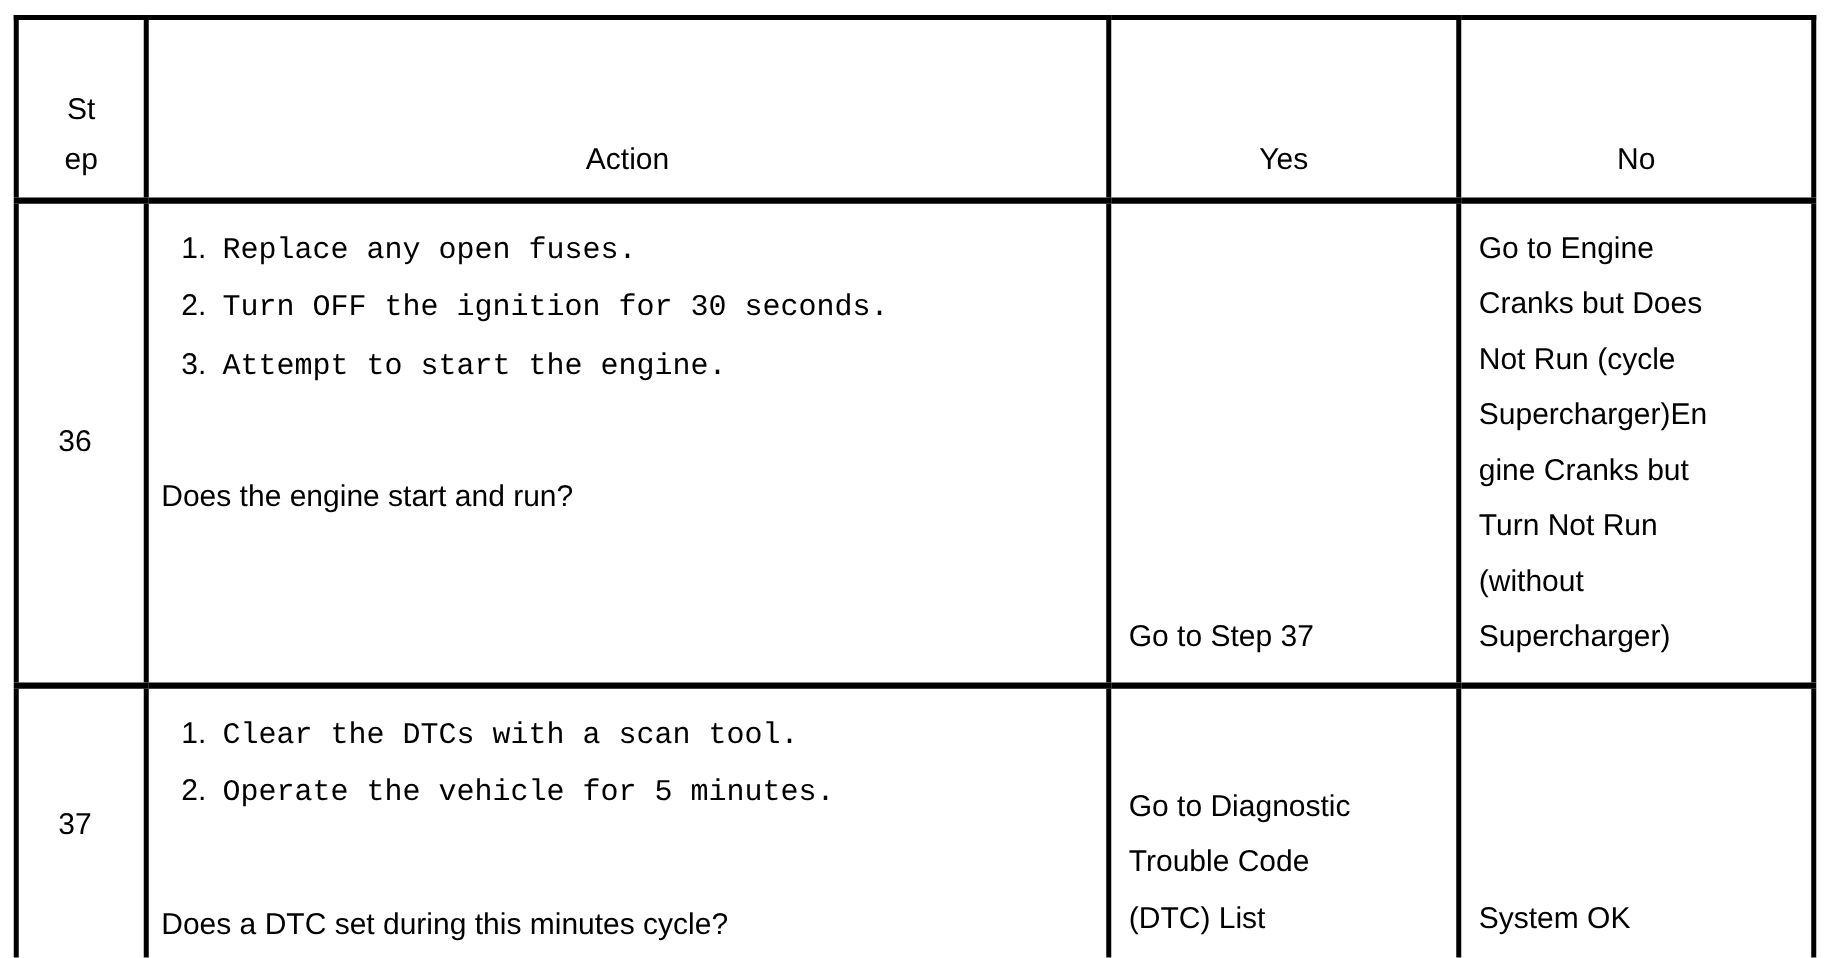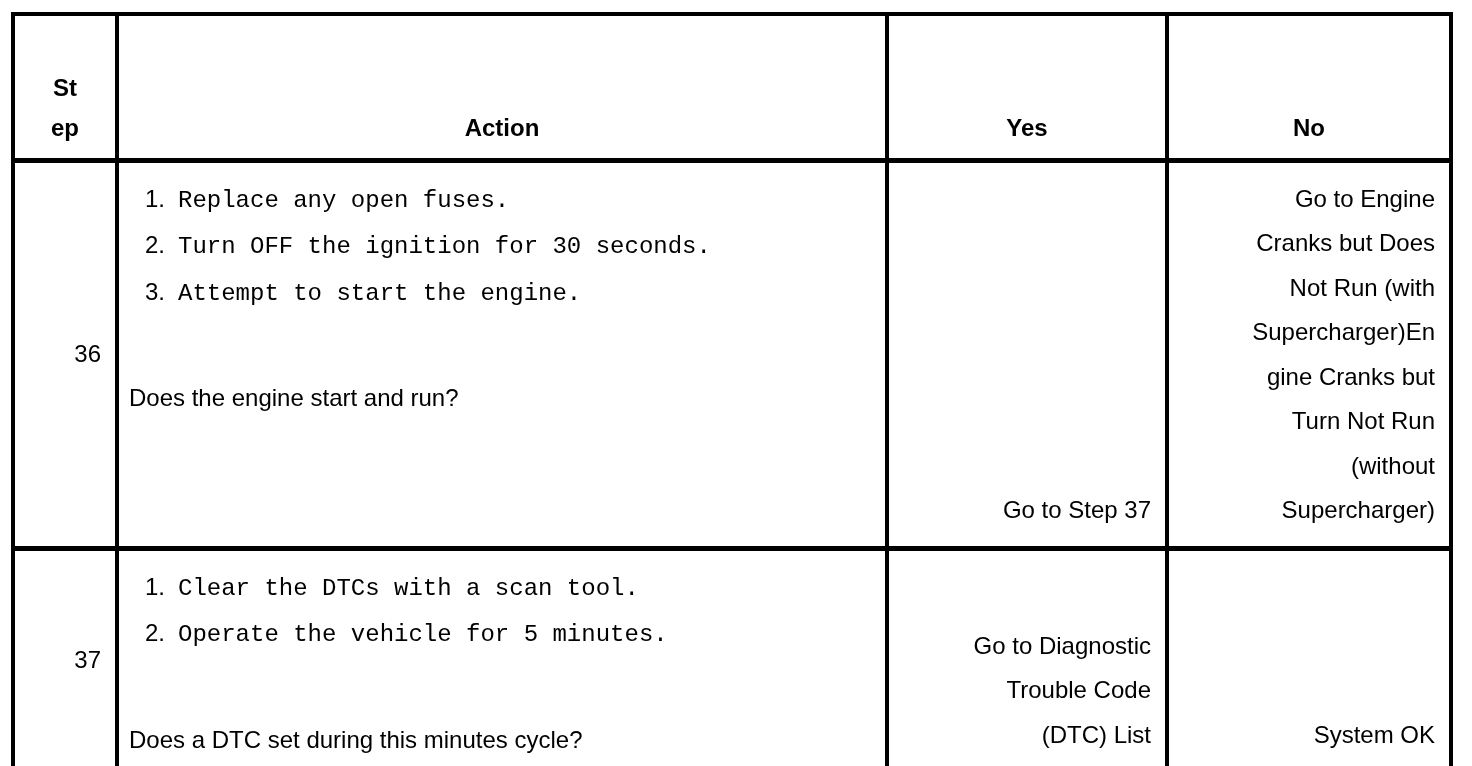--- a/index.html
+++ b/index.html
@@ -35,39 +35,39 @@
   }
   
   table.diag thead th { border-bottom-width: 5px; }
   table.diag tr.row-36 td { border-bottom-width: 5px; }
 
   tr.header-row { height: 146px; }
   tr.row-36 { height: 388px; }
   tr.row-37 { height: 204px; }
 
   th {
-    font-weight: bold;
+    font-weight: normal;
     text-align: center;
     vertical-align: bottom;
     line-height: 40px;
     padding: 0 10px 10px 10px;
   }
   td.step-cell {
-    text-align: right;
+    text-align: center;
     vertical-align: middle;
     line-height: 44.5px;
     padding: 0 14px 0 4px;
   }
   td.action-cell {
     vertical-align: top;
     line-height: 44.5px;
     padding: 14px 16px 8px 10px;
   }
   td.yes-cell, td.no-cell {
-    text-align: right;
+    text-align: left;
     vertical-align: bottom;
     line-height: 44.5px;
     padding: 4px 14px 13px 14px;
   }
   .li {
     display: flex;
     align-items: baseline;
   }
   .li .num {
     flex: 0 0 33px;
@@ -120,21 +120,21 @@
             <span class="li-text">Attempt to start the engine.</span>
           </div>
           <div class="question">Does the engine start and run?</div>
         </td>
         <td class="yes-cell">
           <div>Go to Step 37</div>
         </td>
         <td class="no-cell">
           <div>Go to Engine</div>
           <div>Cranks but Does</div>
-          <div>Not Run (with</div>
+          <div>Not Run (cycle</div>
           <div>Supercharger)En</div>
           <div>gine Cranks but</div>
           <div>Turn Not Run</div>
           <div>(without</div>
           <div>Supercharger)</div>
         </td>
       </tr>
       <tr class="row-37">
         <td class="step-cell">37</td>
         <td class="action-cell">

